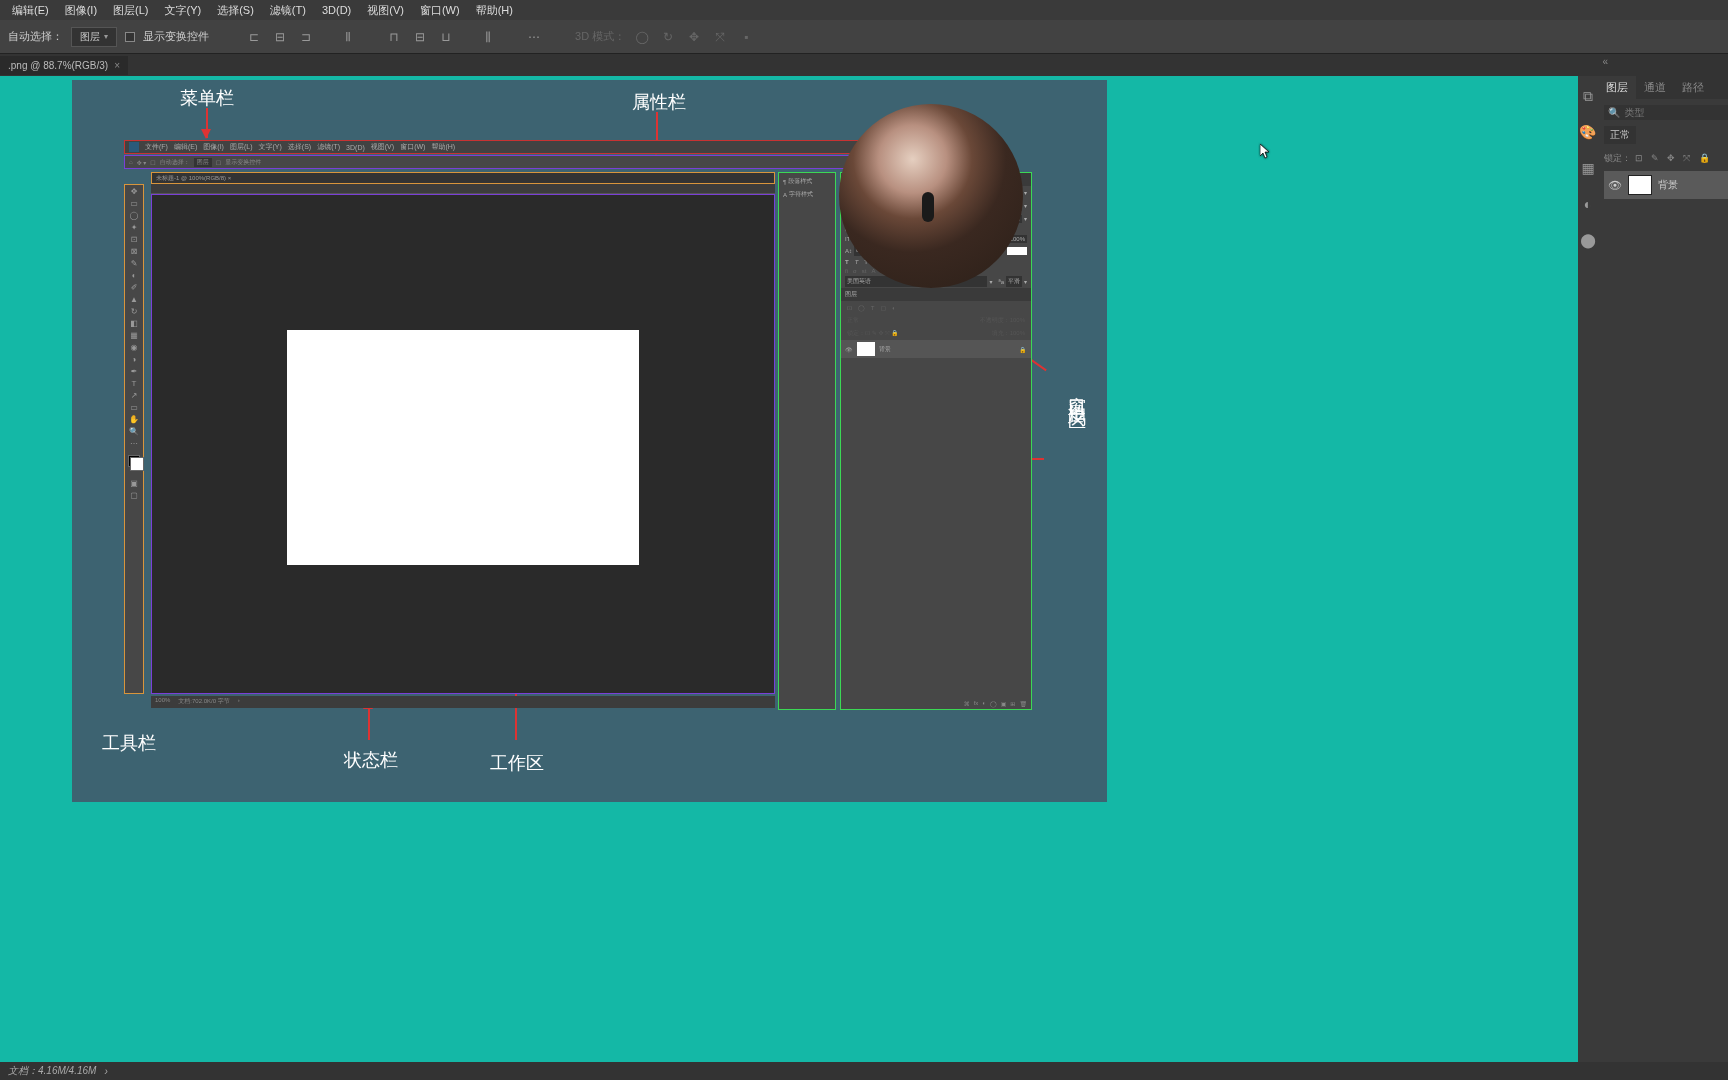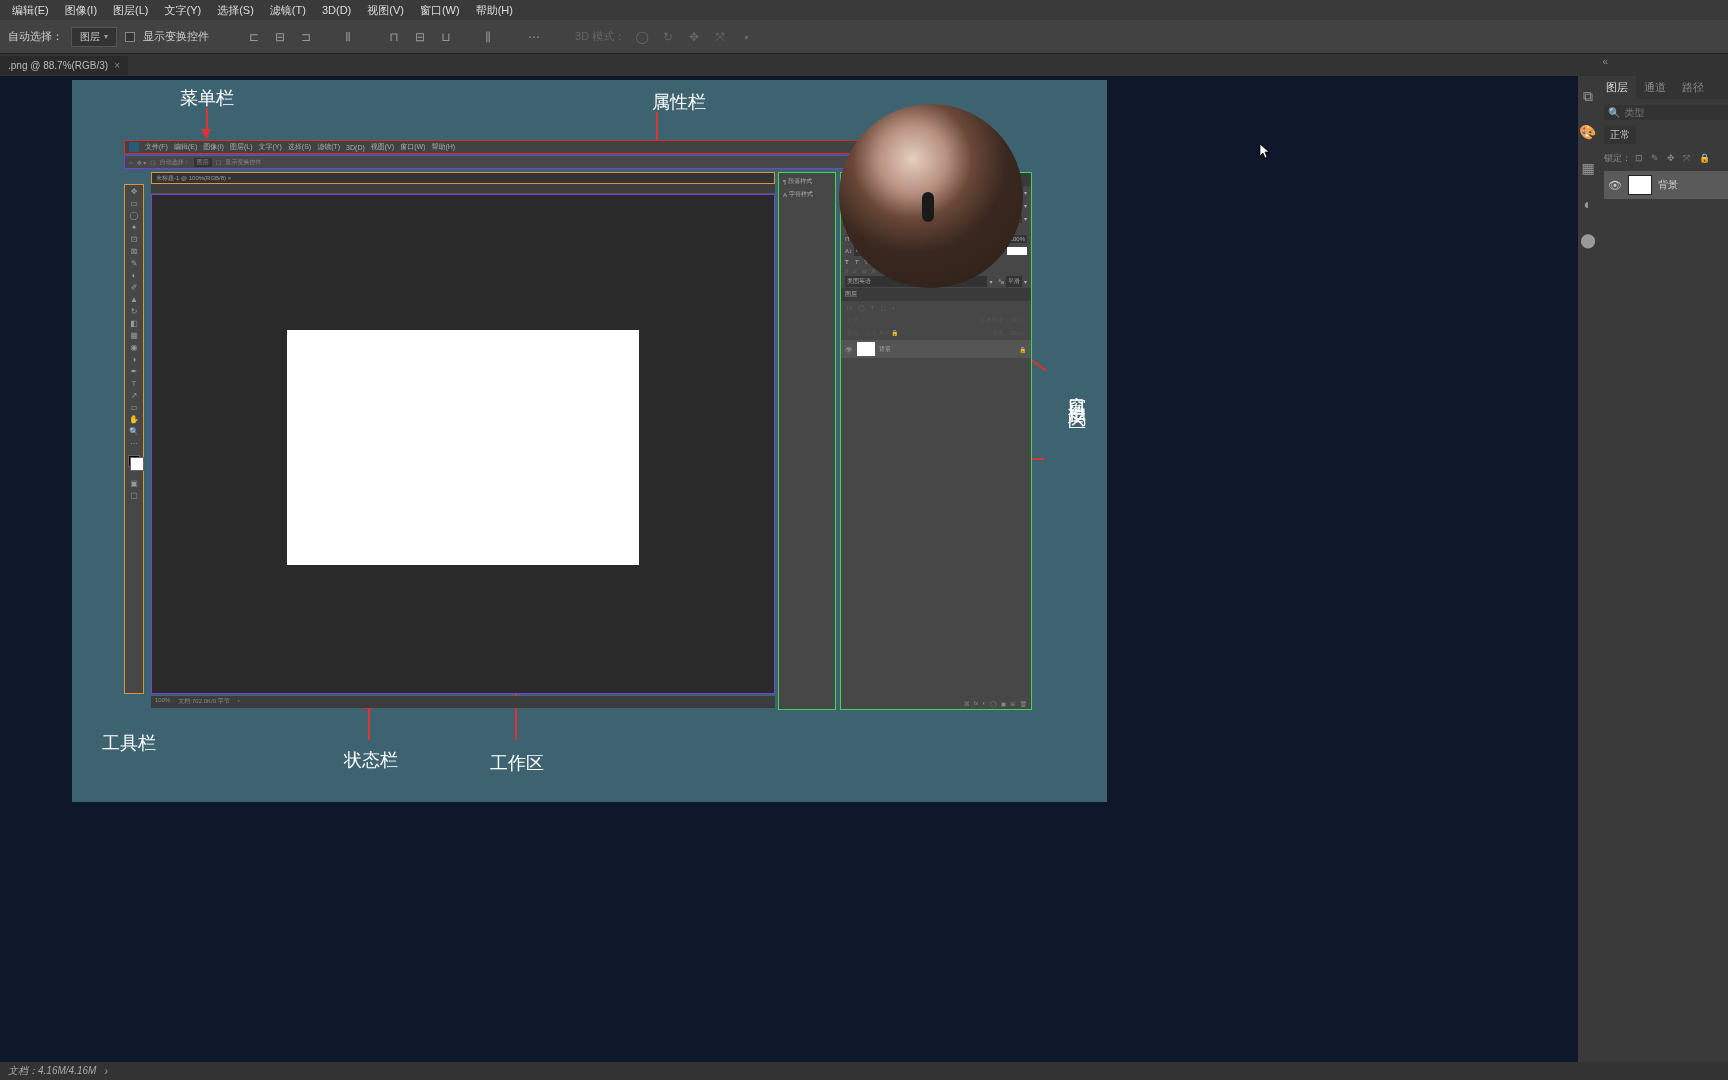--- a/index.html
+++ b/index.html
@@ -16,21 +16,21 @@
 .options-bar .checkbox { width: 10px; height: 10px; border: 1px solid #888; background: #333; }
 .options-bar .iconbtn { width: 18px; height: 18px; display: flex; align-items: center; justify-content: center; color: #999; font-size: 12px; }
 
 
 .doc-tab-bar { height: 22px; background: #333; display: flex; align-items: center; font-size: 10px; }
 .doc-tab { background: #2a2a2a; padding: 4px 8px; color: #bbb; display: flex; align-items: center; gap: 6px; }
 .doc-tab .close { font-size: 10px; color: #888; }
 
 
 .main { display: flex; height: calc(100% - 20px - 34px - 22px - 18px); }
-.canvas-area { flex: 1; background: #0f172a; position: relative; overflow: hidden; }
+.canvas-area { flex: 1; background: #14b8a6; position: relative; overflow: hidden; }
 .right-panels { width: 150px; background: #3a3a3a; display: flex; }
 .dock-strip { width: 32px; background: #3a3a3a; display: flex; flex-direction: column; align-items: center; padding-top: 10px; gap: 16px; }
 .dock-strip .dock-icon { width: 20px; height: 20px; color: #999; display: flex; align-items: center; justify-content: center; font-size: 14px; }
 .panel-stack { flex: 1; background: #3a3a3a; }
 .panel-tabs { display: flex; background: #333; font-size: 11px; }
 .panel-tabs span { padding: 4px 8px; color: #888; }
 .panel-tabs span.active { background: #3a3a3a; color: #ddd; }
 .panel-body { padding: 6px; font-size: 10px; }
 .search-row { display: flex; align-items: center; gap: 4px; padding: 2px 4px; background: #333; margin-bottom: 4px; }
 .search-row input { background: transparent; border: none; color: #888; font-size: 10px; flex: 1; outline: none; }
@@ -146,21 +146,21 @@
     <span class="close">×</span>
   </div>
 </div>
 
 <div class="main">
   <div class="canvas-area">
 
     <div class="inner-shot">
 
       <div class="annot" style="left:108px; top:6px;">菜单栏</div>
-      <div class="annot" style="left:580px; top:10px;">属性栏</div>
+      <div class="annot" style="left:560px; top:10px;">属性栏</div>
       <div class="annot" style="left:360px; top:170px;">文件标签栏</div>
       <div class="annot" style="left:30px; top:651px">工具栏</div>
       <div class="annot" style="left:272px; top:668px;">状态栏</div>
       <div class="annot" style="left:418px; top:671px;">工作区</div>
       <div class="annot vert" style="left:727px; top:511px;">扩展窗口区</div>
       <div class="annot vert" style="left:993px; top:302px;">窗口泊坞区</div>
 
       <div class="arrow down" style="left:134px; top:28px; height:30px;"></div>
       <div class="arrow down" style="left:584px; top:32px; height:42px;"></div>
       <div class="arrow diag" style="left:175px; top:98px; width:210px; transform:rotate(23deg);"></div>

